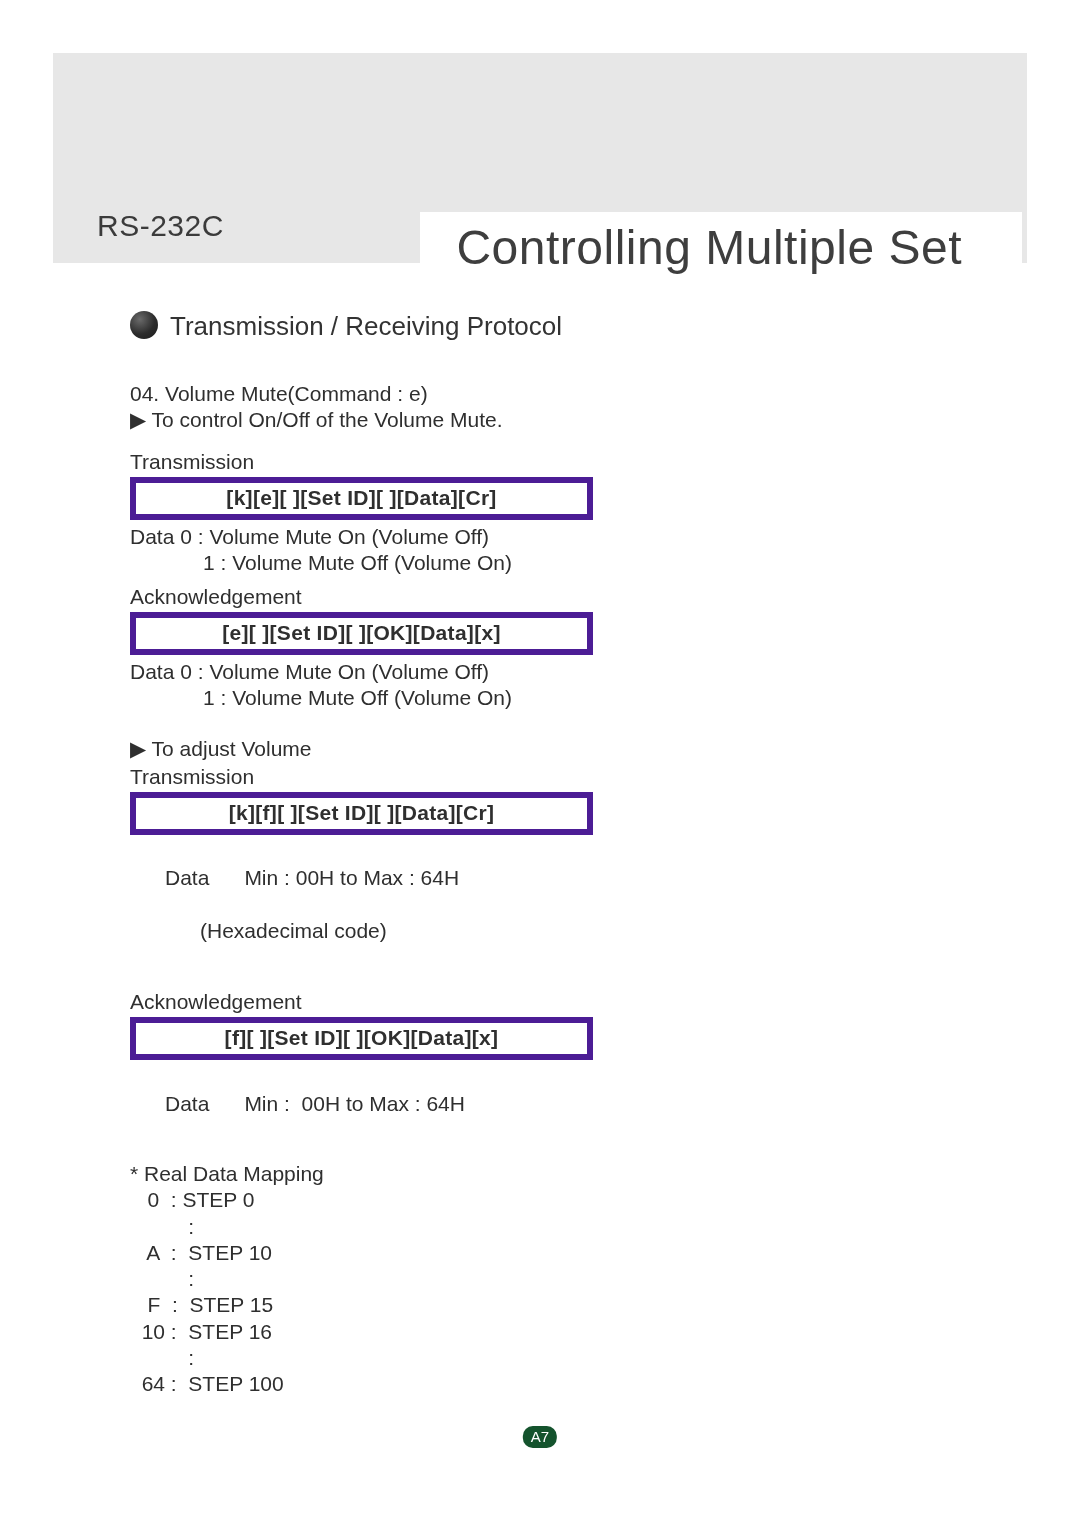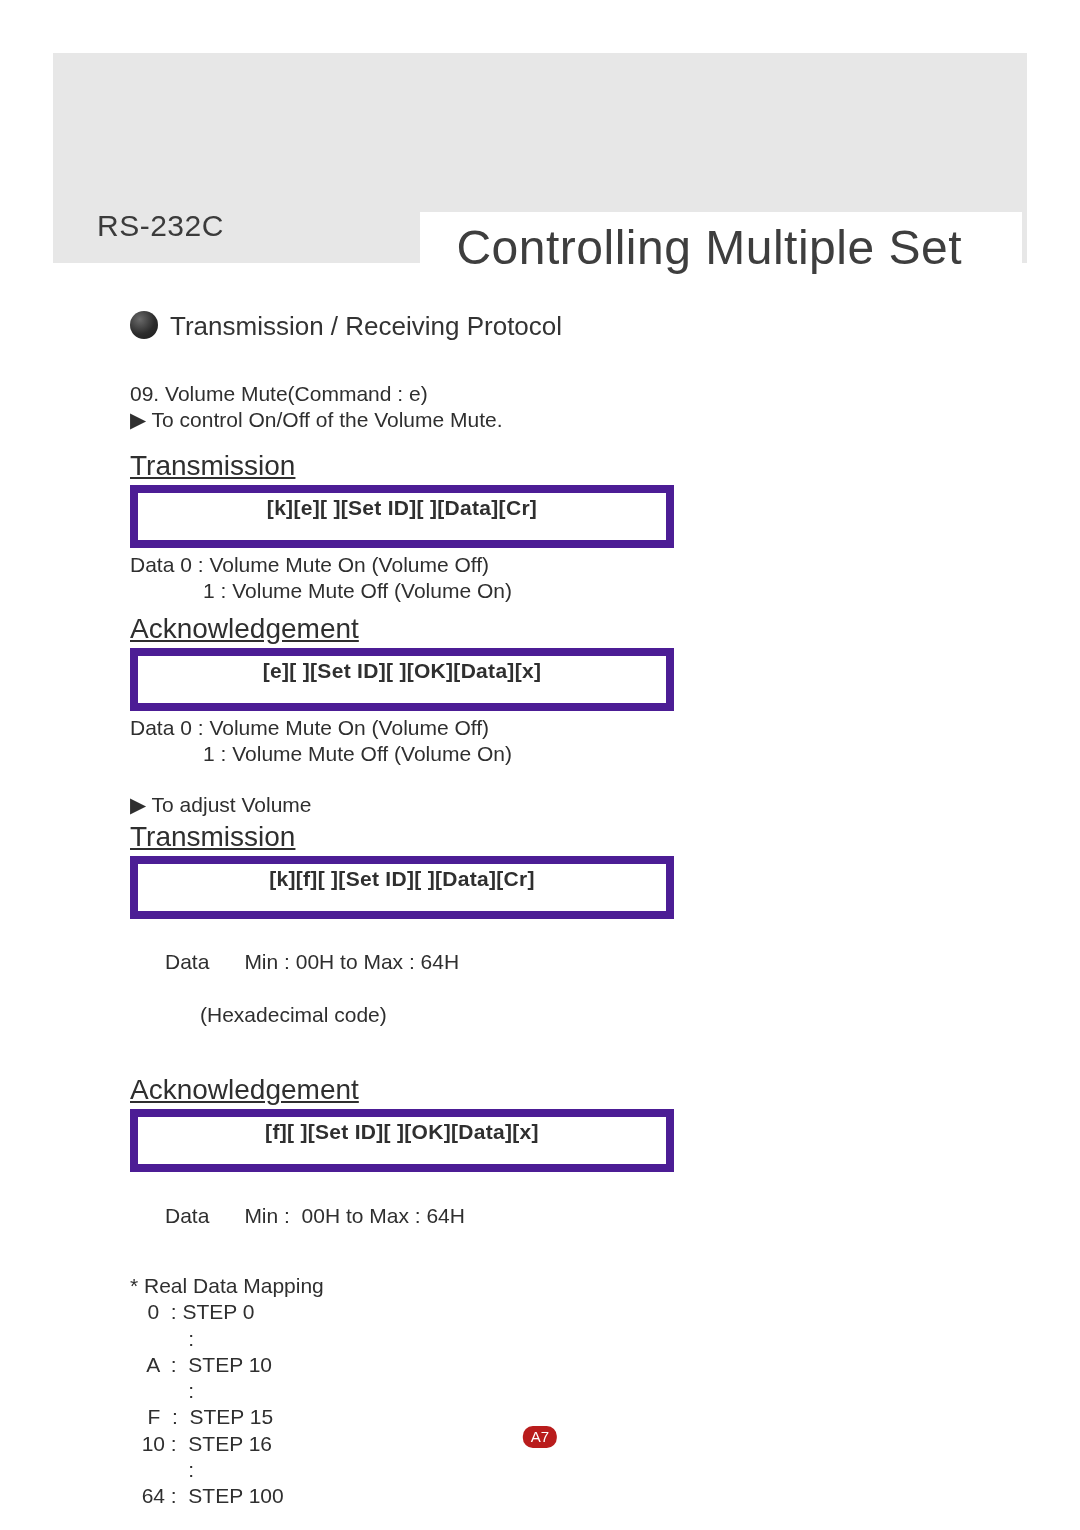--- a/index.html
+++ b/index.html
@@ -57,54 +57,53 @@
   .cmd-block { margin-bottom: 6px; }
   .cmd-title {
     font-size: 21px;
     margin-bottom: 2px;
   }
   .cmd-desc {
     font-size: 21px;
     margin-bottom: 16px;
   }
   .lbl-underline {
-    text-decoration: underline;
-    font-size: 28px;
+    font-size: 21px;
     display: inline-block;
     margin-top: 2px;
     margin-bottom: 0;
   }
   .code-box {
-    border: 8px solid #4c1d95;
-    width: 544px;
+    border: 6px solid #4c1d95;
+    width: 463px;
     text-align: center;
     font-size: 21px;
     font-weight: 700;
-    padding: 3px 0 20px 0;
+    padding: 3px 0 4px 0;
     margin: 3px 0 4px 0;
     letter-spacing: 0.3px;
   }
   .data-lines {
     font-size: 21px;
     line-height: 1.25;
     margin-bottom: 6px;
   }
   .data-lines .indent { padding-left: 73px; display: block; }
   .mapping {
     font-size: 21px;
     line-height: 1.25;
     margin-top: 18px;
   }
   .mapping .row { white-space: pre; }
   .footer-badge {
     position: absolute;
     left: 50%;
     transform: translateX(-50%);
     bottom: 135px;
-    background: #b91c1c;
+    background: #14532d;
     color: #fff;
     font-size: 15px;
     padding: 2px 8px 3px 8px;
     border-radius: 10px;
   }
   .page-wrap { position: relative; width: 1080px; height: 1530px; }
 </style>
 </head>
 <body>
 <div class="page-wrap">
@@ -115,21 +114,21 @@
 </div>
 
 <div class="content">
 
   <div class="section-title-row">
     <div class="bullet-sphere"></div>
     <div class="section-title">Transmission / Receiving Protocol</div>
   </div>
 
   <div class="cmd-block">
-    <div class="cmd-title">09. Volume  Mute(Command : e)</div>
+    <div class="cmd-title">04. Volume  Mute(Command : e)</div>
     <div class="cmd-desc">▶ To control On/Off of the Volume Mute.</div>
 
     <div class="lbl-underline">Transmission</div>
     <div class="code-box">[k][e][ ][Set ID][ ][Data][Cr]</div>
     <div class="data-lines">
       <span>Data 0 : Volume Mute On (Volume Off)</span><br>
       <span class="indent">1 : Volume Mute Off (Volume On)</span>
     </div>
 
     <div class="lbl-underline">Acknowledgement</div>

